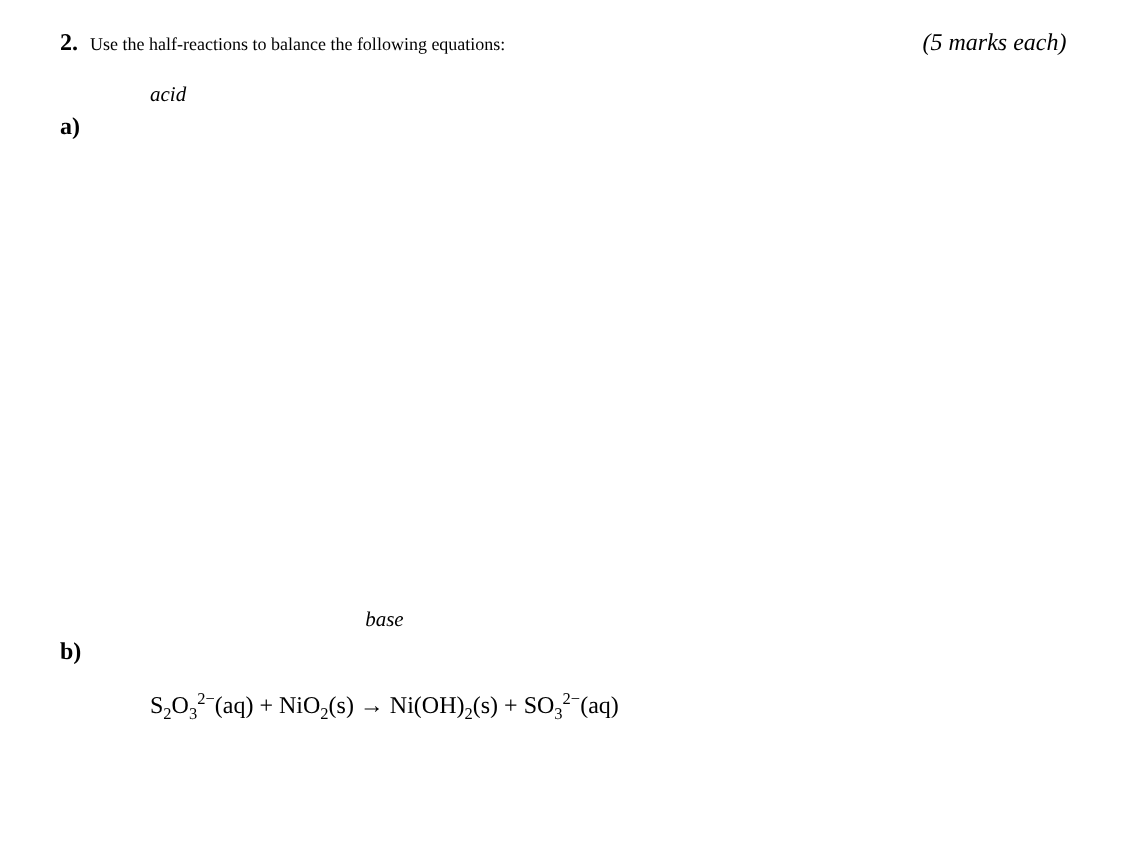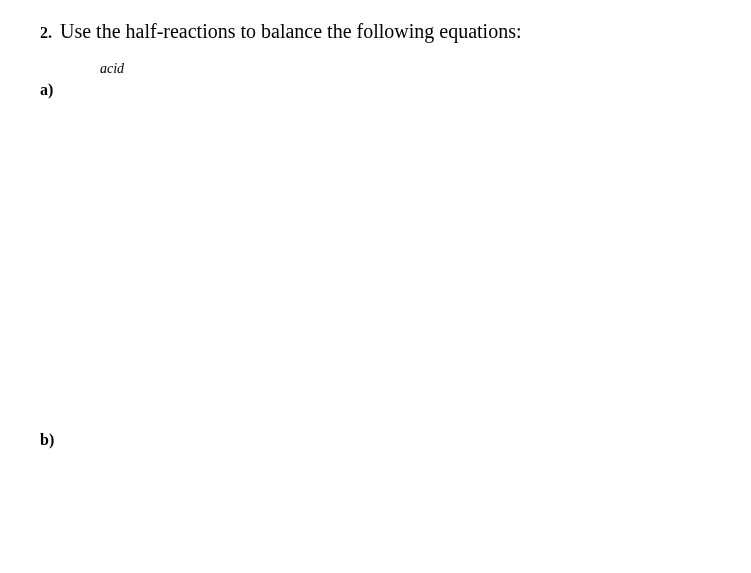--- a/index.html
+++ b/index.html
@@ -31,21 +31,21 @@
     .question-number-text {
       display: flex;
       align-items: baseline;
       gap: 8px;
     }
     .question-number {
       font-weight: bold;
       font-size: 16px;
     }
     .question-text {
-      font-size: 20px;
+      font-size: 12px;
     }
     .marks-label {
       font-style: italic;
       font-size: 16px;
     }
     .part {
       display: flex;
       align-items: flex-start;
       margin-bottom: 12px;
     }
@@ -90,28 +90,35 @@
 </head>
 <body>
 
 <div class="page">
 
   <div class="question-header">
     <div class="question-number-text">
       <span class="question-number">2.</span>
       <span class="question-text">Use the half-reactions to balance the following equations:</span>
     </div>
+    <div class="marks-label">(5 marks each)</div>
   </div>
 
   <div class="part">
     <div class="part-label">a)</div>
     <div class="equation-block">
       <div class="condition-label">acid</div>
     </div>
   </div>
 
   <div class="part-b-spacer"></div>
 
   <div class="part-b-wrapper">
     <div class="part-label">b)</div>
+    <div class="equation-block">
+      <div class="condition-label">base</div>
+      <div class="equation">
+        S<sub>2</sub>O<sub>3</sub><sup>2−</sup>(aq) + NiO<sub>2</sub>(s) → Ni(OH)<sub>2</sub>(s) + SO<sub>3</sub><sup>2−</sup>(aq)
+      </div>
+    </div>
   </div>
 
 </div>
 
 </body></html>

